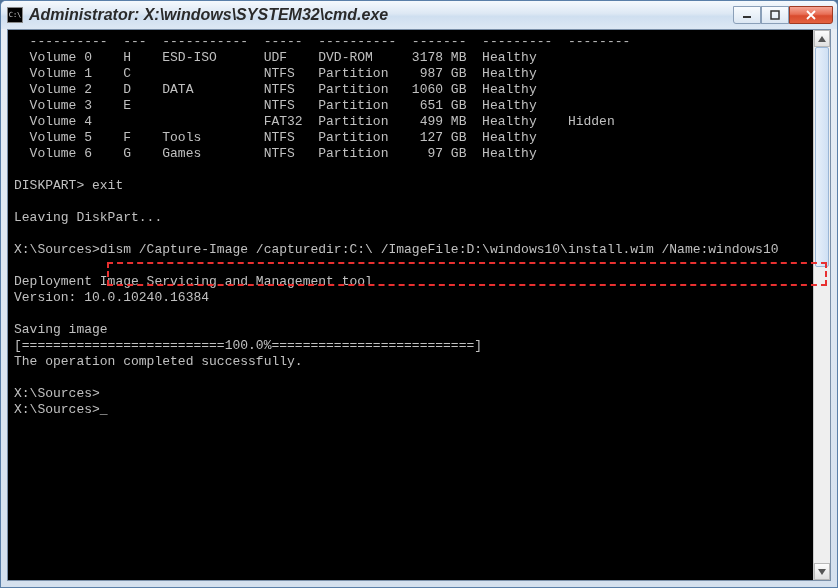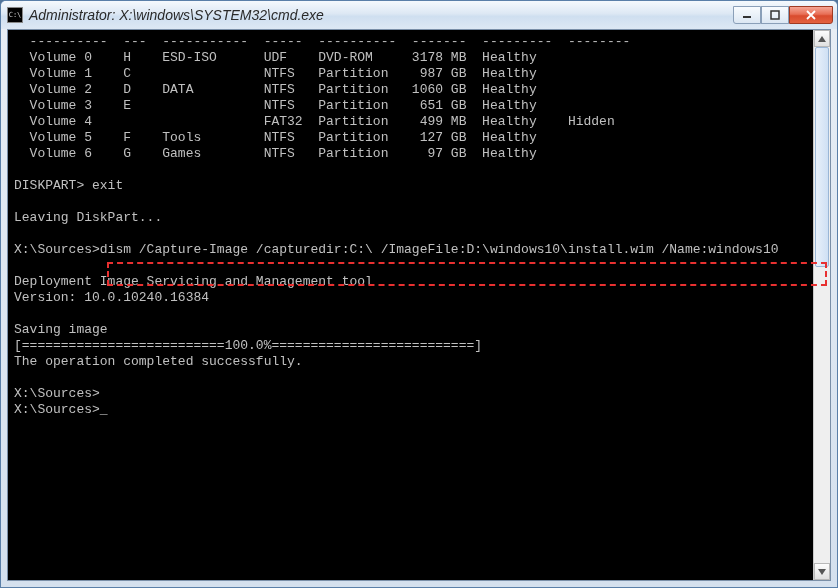--- a/index.html
+++ b/index.html
@@ -32,24 +32,25 @@
     width: 16px; height: 16px;
     background: #000;
     border: 1px solid #888;
     margin-right: 6px;
     font-size: 7px;
     color: #ccc;
     display:flex; align-items:center; justify-content:center;
     font-family: monospace;
   }
   .title-text {
-    font-size: 14px;
+    font-size: 16px;
     color: #2a2a2a;
     font-style: italic;
     flex: 1;
+    font-weight: bold;
   }
   .win-controls { display: flex; gap: 0; }
   .win-btn {
     width: 28px; height: 18px;
     border: 1px solid #8a9fb8;
     background: linear-gradient(to bottom, #f8fbfe, #dce7f3);
     display: flex; align-items: center; justify-content: center;
     font-size: 10px;
     cursor: pointer;
   }

